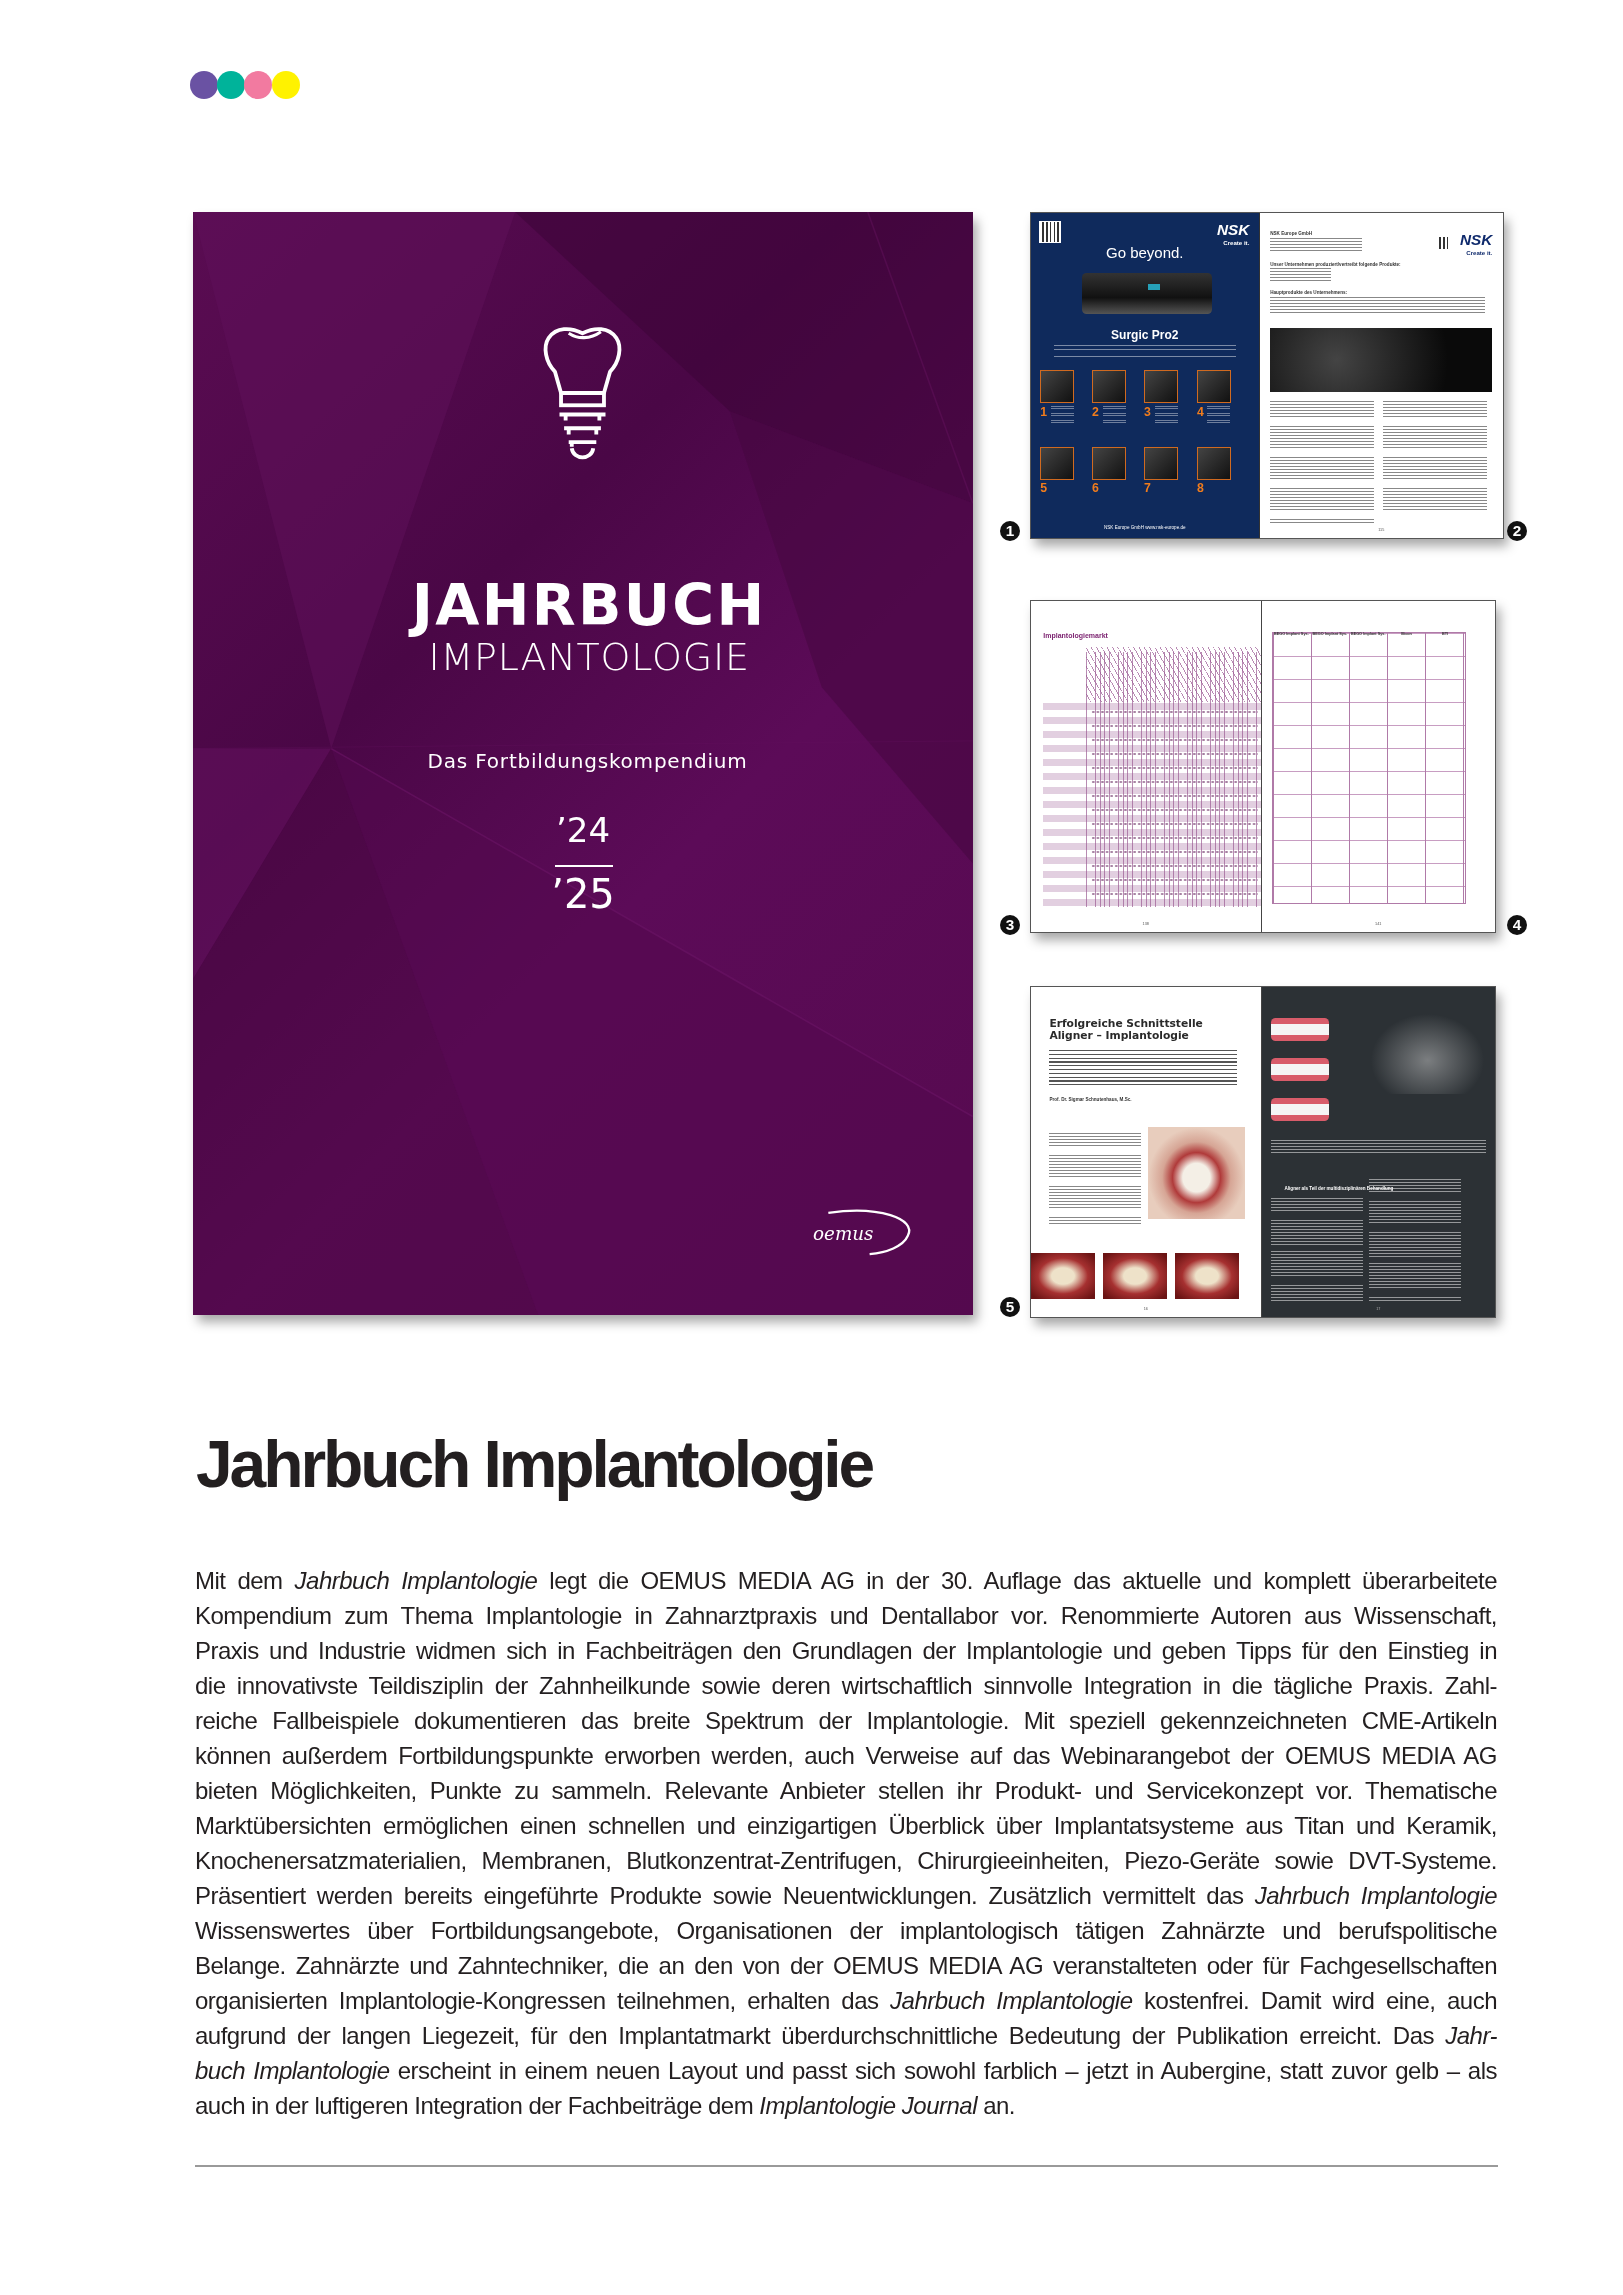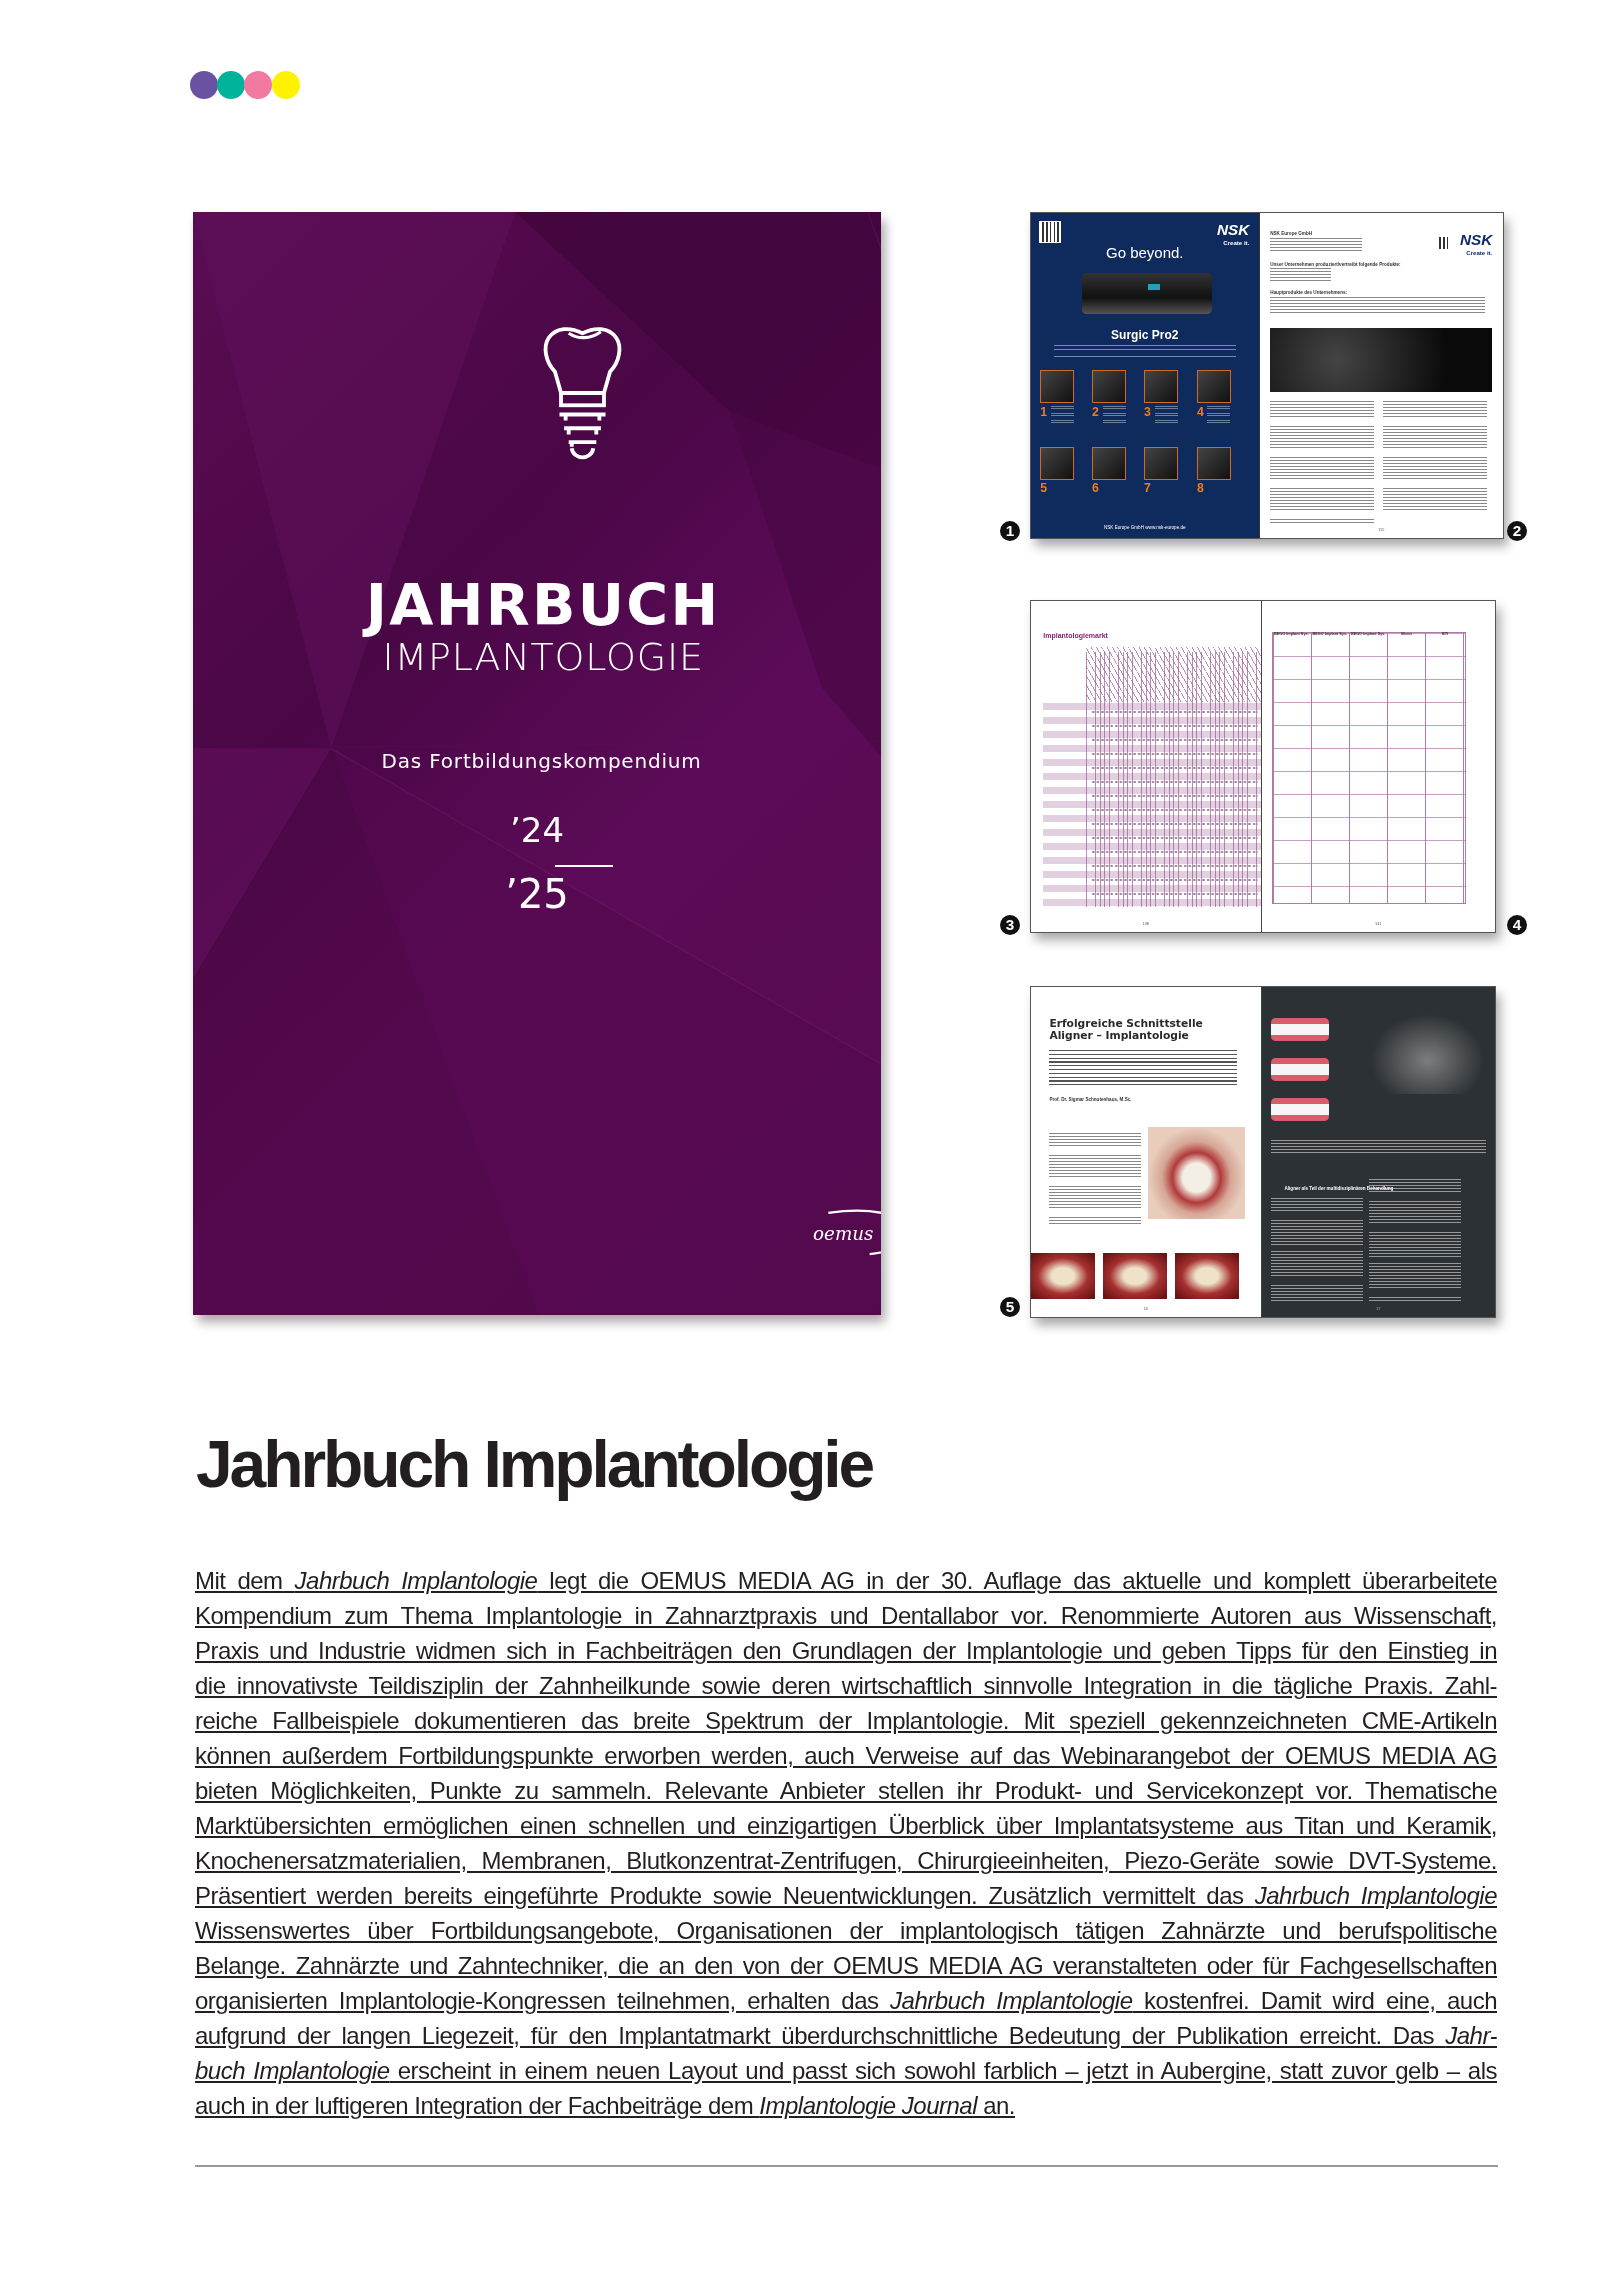--- a/index.html
+++ b/index.html
@@ -1,20 +1,20 @@
 <!DOCTYPE html>
 <html style="font-size:12.3px"><head>
 <meta charset="utf-8">
 <style>
   html, body { margin: 0; padding: 0; background: #ffffff; }
   body { width: 1623px; height: 2295px; position: relative; overflow: hidden; font-family: "Liberation Sans", sans-serif; color: #231f20; }
   .dots { position: absolute; left: 190px; top: 71px; display: flex; }
   .dot { width: 28px; height: 28px; border-radius: 50%; margin-right: -0.8px; }
 
-  .cover { position: absolute; left: 193px; top: 212px; width: 688px; height: 1103px;
+  .cover { position: absolute; left: 193px; top: 212px; width: 780px; height: 1103px;
     background: linear-gradient(135deg, #5a0c52 0%, #4a0746 35%, #5c0b58 60%, #560a4f 100%);
     box-shadow: 4.6px 7.7px 10.7px rgba(0,0,0,0.35); overflow: hidden; }
   .cover svg.facets { position: absolute; left: 0; top: 0; }
   .cover .tooth { position: absolute; left: 345px; top: 112px; width: 89px; height: 138px; }
   .cover .t1 { position: absolute; left: 0; width: 100%; text-align: center; color: #fff; }
   .c-title1 { top: 360px; font-size: 57px; font-weight: 700; letter-spacing: 2.3px; font-family: "DejaVu Sans", sans-serif; padding-left: 6.1px; }
   .c-title2 { top: 423px; font-size: 38px; letter-spacing: 0.8px; font-family: "DejaVu Sans", sans-serif; font-weight: 300; padding-left: 6.1px; }
   .c-sub { top: 537px; font-size: 20px; letter-spacing: 0.8px; font-family: "DejaVu Sans", sans-serif; padding-left: 4.6px; }
   .c-y1 { top: 598px; font-size: 34px; font-family: "DejaVu Sans", sans-serif; }
   .c-line { position: absolute; left: 362px; top: 653px; width: 58px; height: 1.5px; background: #fff; }
@@ -75,21 +75,21 @@
   .atitle { position: absolute; left: 18.4px; top: 31px; font-size: 10.7px; font-weight: 700; color: #2a2a2a; line-height: 11.5px; font-family: "DejaVu Sans", sans-serif; }
   .lead { position: absolute; left: 18.4px; top: 63px; width: 188px; height: 38px; background: repeating-linear-gradient(180deg, #555 0 1.2px, transparent 1.2px 3.8px); }
   .smile { position: absolute; left: 117px; top: 140px; width: 97px; height: 92px; background: radial-gradient(ellipse at 50% 55%, #f4efe6 0 20%, #b03a3a 35%, #d6a595 50%, #e8cdbd 70%); }
   .photo { position: absolute; top: 266px; width: 64px; height: 46px; background: radial-gradient(ellipse at 50% 50%, #eee2c9 0 25%, #a63030 55%, #6b1414 90%); }
   .teeth { position: absolute; width: 58px; height: 23px; background: linear-gradient(180deg, #d85c6a 0 25%, #f5f5f5 25% 75%, #d85c6a 75%); border-radius: 4.6px; }
   .aligner { position: absolute; left: 104px; top: 23px; width: 123px; height: 84px; background: radial-gradient(ellipse at 50% 60%, rgba(220,220,220,0.45), transparent 65%); }
   .dtext { position: absolute; background: repeating-linear-gradient(180deg, rgba(255,255,255,0.5) 0 0.8px, transparent 0.8px 3.1px); }
 
   .heading { position: absolute; left: 196px; top: 1426px; font-size: 66px; font-weight: 700; letter-spacing: -3.1px; color: #231f20; font-family: "Liberation Sans", sans-serif; }
   .body { position: absolute; left: 195px; top: 1563px; width: 1302px; font-size: 24px; line-height: 35px; text-align: justify; color: #231f20; font-family: "Liberation Sans", sans-serif; letter-spacing: -0.5px; }
-  .body .ln { display: block; text-align: justify; text-align-last: justify; white-space: nowrap; text-decoration: underline; }
+  .body .ln { display: block; text-align: justify; text-align-last: justify; white-space: nowrap; }
   .body .ln.last { text-align-last: left; }
   .rule { position: absolute; left: 195px; top: 2165px; width: 1303px; height: 1.5px; background: #9a9a9a; }
 </style>
 </head>
 <body>
 
 <div class="dots">
   <div class="dot" style="background: rgb(106, 82, 163);"></div>
   <div class="dot" style="background: rgb(0, 179, 154);"></div>
   <div class="dot" style="background: rgb(242, 122, 160);"></div>

